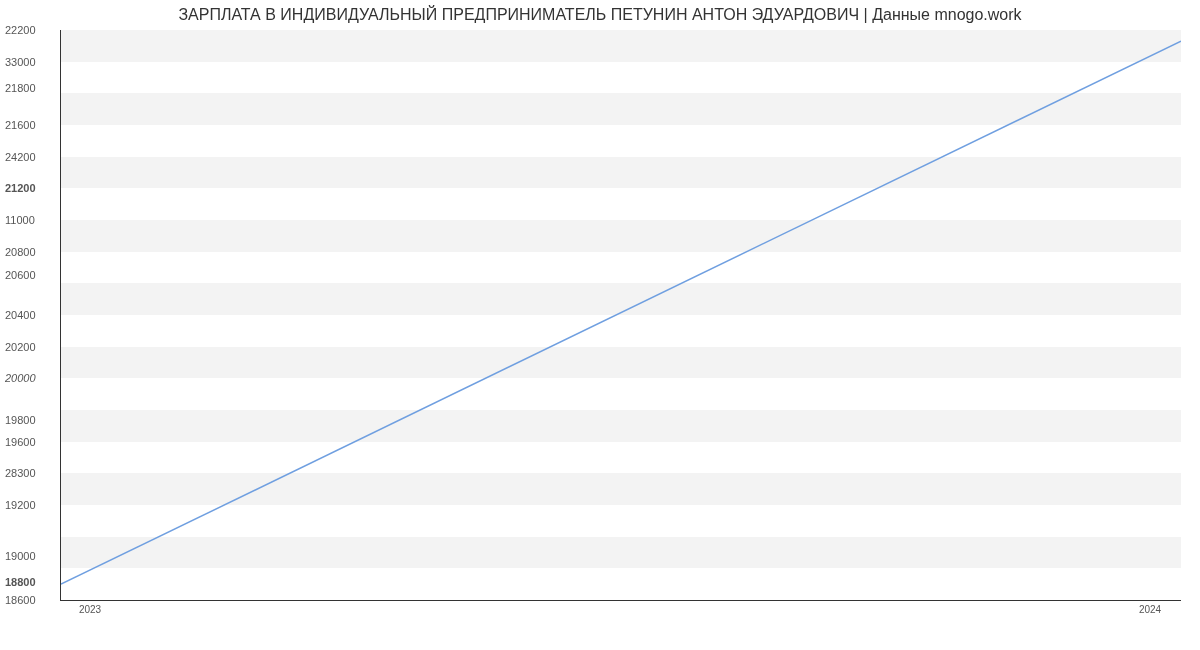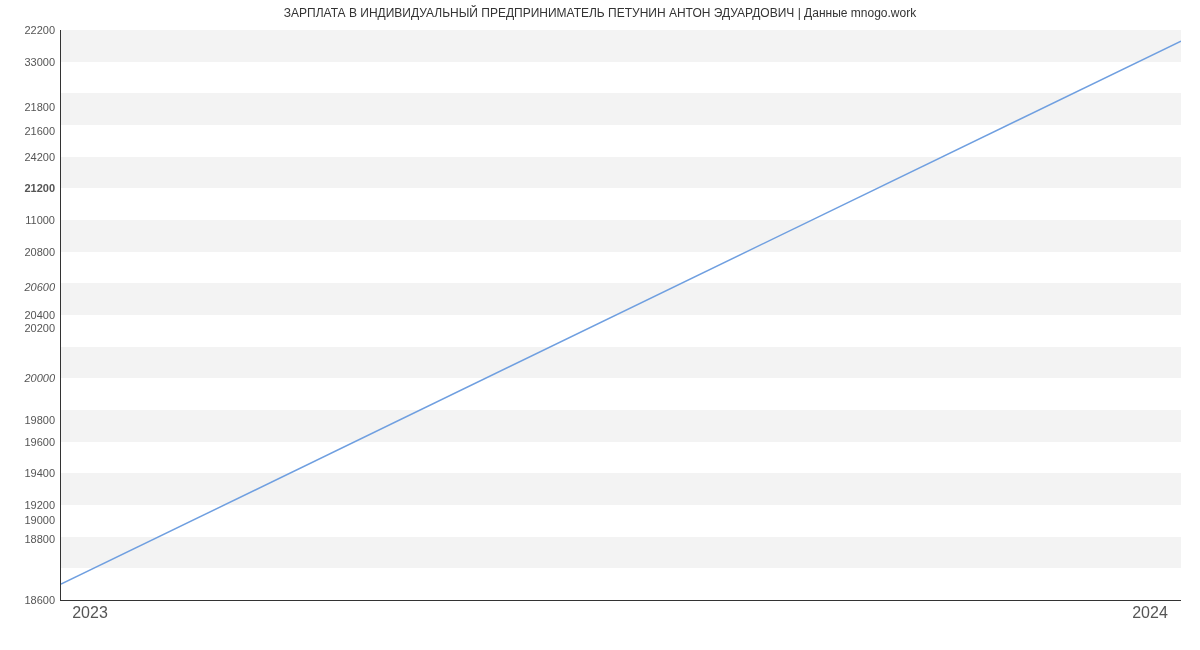--- a/index.html
+++ b/index.html
@@ -15,21 +15,21 @@
     position: relative;
     width: 1200px;
     height: 650px;
   }
   .title {
     position: absolute;
     top: 6px;
     left: 0;
     width: 1200px;
     text-align: center;
-    font-size: 12px;
+    font-size: 16px;
     color: #333;
   }
   .plot {
     position: absolute;
     left: 60px;
     top: 30px;
     width: 1120px;
     height: 570px;
     border-left: 1px solid #333;
     border-bottom: 1px solid #333;
@@ -39,29 +39,28 @@
   .band {
     position: absolute;
     left: 0;
     width: 100%;
     background: #f3f3f3;
   }
   .y-tick {
     position: absolute;
     right: 1145px; 
     width: 50px;
-    text-align: right;
     font-size: 11px;
     color: #555;
     transform: translateY(-50%);
   }
   .x-tick {
     position: absolute;
     top: 604px;
-    font-size: 16px;
+    font-size: 10px;
     color: #555;
     transform: translateX(-50%);
   }
   .line {
     position: absolute;
     left: 0; top: 0;
     width: 100%; height: 100%;
     stroke: #6f9fe0;
     stroke-width: 1.5;
     fill: none;
@@ -81,36 +80,36 @@
       <div class="band" style="top: 316.667px; height: 31.6667px;"></div>
       <div class="band" style="top: 380px; height: 31.6667px;"></div>
       <div class="band" style="top: 443.333px; height: 31.6667px;"></div>
       <div class="band" style="top: 506.667px; height: 31.6667px;"></div>
     <svg id="svg-line" class="line" viewBox="0 0 1120 570" preserveAspectRatio="none">
       <polyline id="polyline" points="0,554.1666666666666 1120,11.083333333333371"></polyline>
     </svg>
   </div>
   <div id="axis-y">
       <div class="y-tick" style="top: 600px;">18600</div>
-      <div class="y-tick" style="top: 539px;">18800</div>
-      <div class="y-tick" style="top: 520px;">19000</div>
+      <div class="y-tick" style="top: 582px; font-weight: bold;">18800</div>
+      <div class="y-tick" style="top: 556px;">19000</div>
       <div class="y-tick" style="top: 505px;">19200</div>
-      <div class="y-tick" style="top: 473.333px;">19400</div>
+      <div class="y-tick" style="top: 473.333px;">28300</div>
       <div class="y-tick" style="top: 441.667px;">19600</div>
       <div class="y-tick" style="top: 420px;">19800</div>
       <div class="y-tick" style="top: 378.333px; font-style: italic;">20000</div>
-      <div class="y-tick" style="top: 328px;">20200</div>
+      <div class="y-tick" style="top: 347px;">20200</div>
       <div class="y-tick" style="top: 315px;">20400</div>
-      <div class="y-tick" style="top: 287px; font-style: italic;">20600</div>
+      <div class="y-tick" style="top: 275px;">20600</div>
       <div class="y-tick" style="top: 251.667px;">20800</div>
       <div class="y-tick" style="top: 220px;">11000</div>
       <div class="y-tick" style="top: 188.333px; font-weight: bold;">21200</div>
       <div class="y-tick" style="top: 156.667px;">24200</div>
-      <div class="y-tick" style="top: 131px;">21600</div>
-      <div class="y-tick" style="top: 107px;">21800</div>
+      <div class="y-tick" style="top: 125px;">21600</div>
+      <div class="y-tick" style="top: 88px;">21800</div>
       <div class="y-tick" style="top: 61.6667px;">33000</div>
       <div class="y-tick" style="top: 30px;">22200</div>
     </div>
   <div id="axis-x">
       <div class="x-tick" style="left: 90px;">2023</div>
       <div class="x-tick" style="left: 1150px;">2024</div>
     </div>
 </div>
 
 </body></html>

